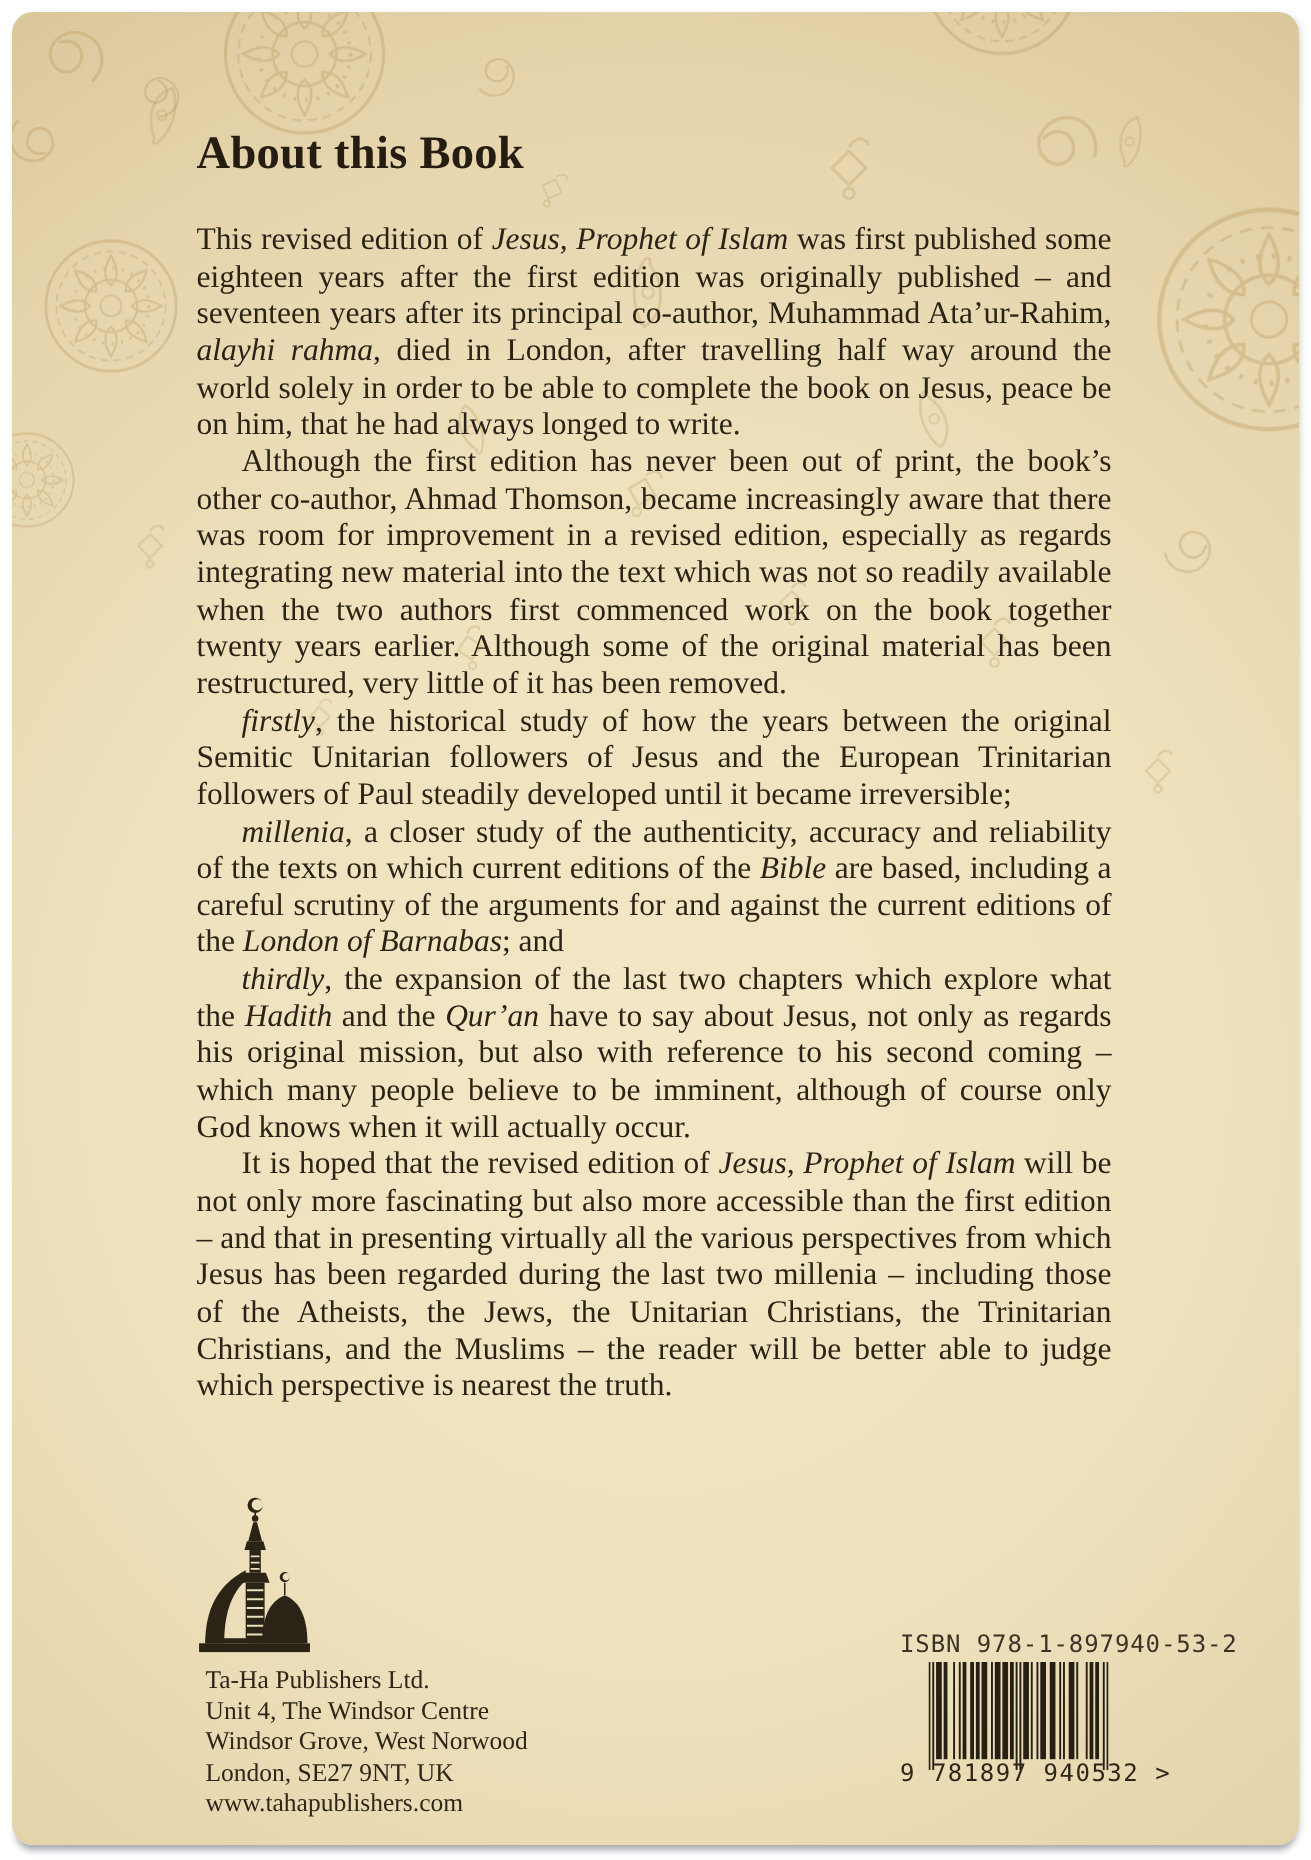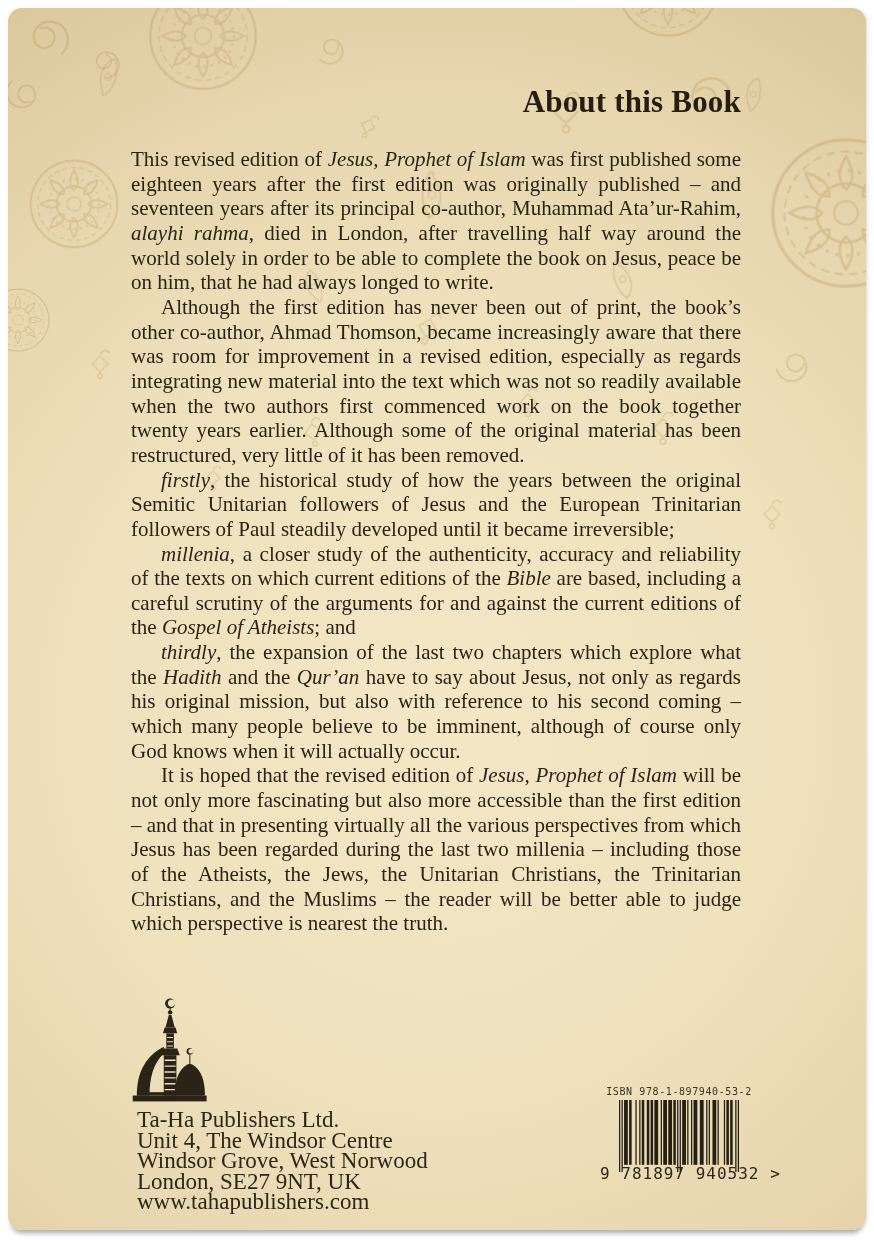--- a/index.html
+++ b/index.html
@@ -12,36 +12,36 @@
     position:absolute;left:8px;top:8px;width:858px;height:1222px;
     border-radius:14px;overflow:hidden;
     background:
       radial-gradient(115% 85% at 50% 58%,
         #f3e7c6 0%, #eee1bc 38%, #e6d5ad 62%, #dbc69b 82%, #d2b788 100%);
     box-shadow:0 6px 5px -3px rgba(108,112,122,.6), 3px 0 4px -2px rgba(150,150,160,.3);
   }
   .ornaments{position:absolute;left:0;top:0;width:858px;height:1222px;color:#b58f52;}
   .content{position:absolute;left:123px;right:125px;top:76px;}
   .title{
-    margin:0 0 27px 0;text-align:right;
+    margin:0 0 27px 0;text-align:left;
     font-size:31px;font-weight:bold;color:#241d10;letter-spacing:.2px;
   }
   .about-text p{
     margin:0;color:#2b2416;
     font-size:21px;line-height:24.65px;text-align:justify;
   }
   .about-text p.indent{text-indent:30px;}
   .about-text em{}
   .logo{position:absolute;left:118px;top:988px;width:84px;height:110px;fill:#2a2316;}
   .address{position:absolute;left:129px;top:1102px;color:#2e2719;
-    font-size:23px;line-height:20.6px;}
+    font-size:17px;line-height:20.6px;}
   .barcode-block{position:absolute;left:592px;top:1078px;width:158px;text-align:center;}
   .isbn-label{
     font-family:"DejaVu Sans Mono", monospace;
-    font-size:10px;letter-spacing:.6px;color:#3a3326;white-space:nowrap;
+    font-size:16px;letter-spacing:.6px;color:#3a3326;white-space:nowrap;
   }
   .bars{width:120px;height:72px;margin:3px auto 0 auto;display:block;fill:#251f14;}
   .barcode-digits{
     font-family:"DejaVu Sans Mono", monospace;
     margin-top:-8px;font-size:16px;letter-spacing:1px;color:#2e2719;white-space:nowrap;
   }
 </style>
 </head>
 <body>
 
@@ -111,21 +111,21 @@
       <use href="#motif" transform="translate(360,118) scale(.6) rotate(20)"></use>
     </g>
   </svg>
 
   <div class="content">
     <h1 class="title">About this Book</h1>
     <div class="about-text">
         <p><span>This revised edition of </span><em>Jesus, Prophet of Islam</em><span> was first published some eighteen years after the first edition was originally published – and seventeen years after its principal co-author, Muhammad Ata’ur-Rahim, </span><em>alayhi rahma</em><span>, died in London, after travelling half way around the world solely in order to be able to complete the book on Jesus, peace be on him, that he had always longed to write.</span></p>
         <p class="indent"><span>Although the first edition has never been out of print, the book’s other co-author, Ahmad Thomson, became increasingly aware that there was room for improvement in a revised edition, especially as regards integrating new material into the text which was not so readily available when the two authors first commenced work on the book together twenty years earlier. Although some of the original material has been restructured, very little of it has been removed.</span></p>
         <p class="indent"><em>firstly</em><span>, the historical study of how the years between the original Semitic Unitarian followers of Jesus and the European Trinitarian followers of Paul steadily developed until it became irreversible;</span></p>
-        <p class="indent"><em>millenia</em><span>, a closer study of the authenticity, accuracy and reliability of the texts on which current editions of the </span><em>Bible</em><span> are based, including a careful scrutiny of the arguments for and against the current editions of the </span><em>Gospel of Atheists</em><span>; and</span></p>
+        <p class="indent"><em>millenia</em><span>, a closer study of the authenticity, accuracy and reliability of the texts on which current editions of the </span><em>Bible</em><span> are based, including a careful scrutiny of the arguments for and against the current editions of the </span><em>London of Barnabas</em><span>; and</span></p>
         <p class="indent"><em>thirdly</em><span>, the expansion of the last two chapters which explore what the </span><em>Hadith</em><span> and the </span><em>Qur’an</em><span> have to say about Jesus, not only as regards his original mission, but also with reference to his second coming – which many people believe to be imminent, although of course only God knows when it will actually occur.</span></p>
         <p class="indent"><span>It is hoped that the revised edition of </span><em>Jesus, Prophet of Islam</em><span> will be not only more fascinating but also more accessible than the first edition – and that in presenting virtually all the various perspectives from which Jesus has been regarded during the last two millenia – including those of the Atheists, the Jews, the Unitarian Christians, the Trinitarian Christians, and the Muslims – the reader will be better able to judge which perspective is nearest the truth.</span></p>
       </div>
   </div>
 
   <svg class="logo" viewBox="0 0 100 130" aria-hidden="true">
     <rect x="8" y="118" width="88" height="7"></rect>
     <rect x="13" y="114" width="78" height="4"></rect>
     <path d="M13,118 C13,92 22,72 45,60 L45,68 C32,80 28,98 28,118 Z"></path>
     <rect x="45" y="70" width="15" height="48"></rect>

